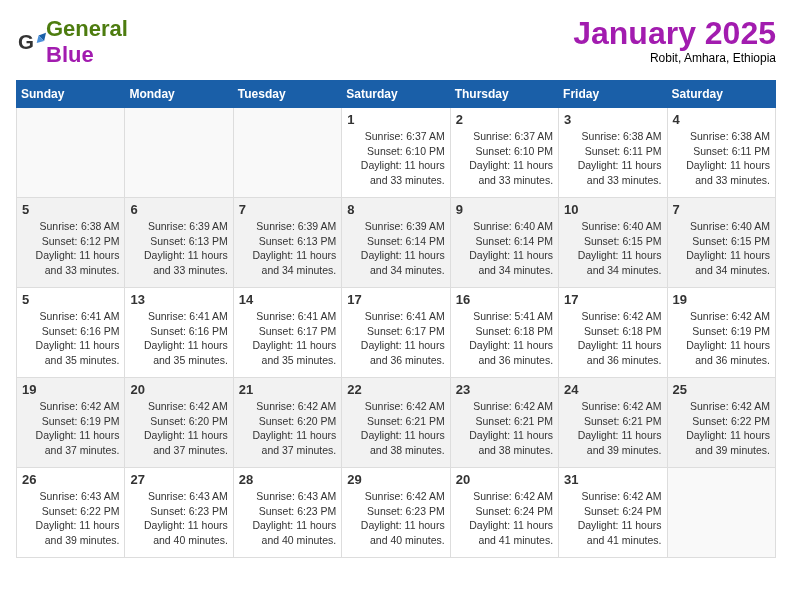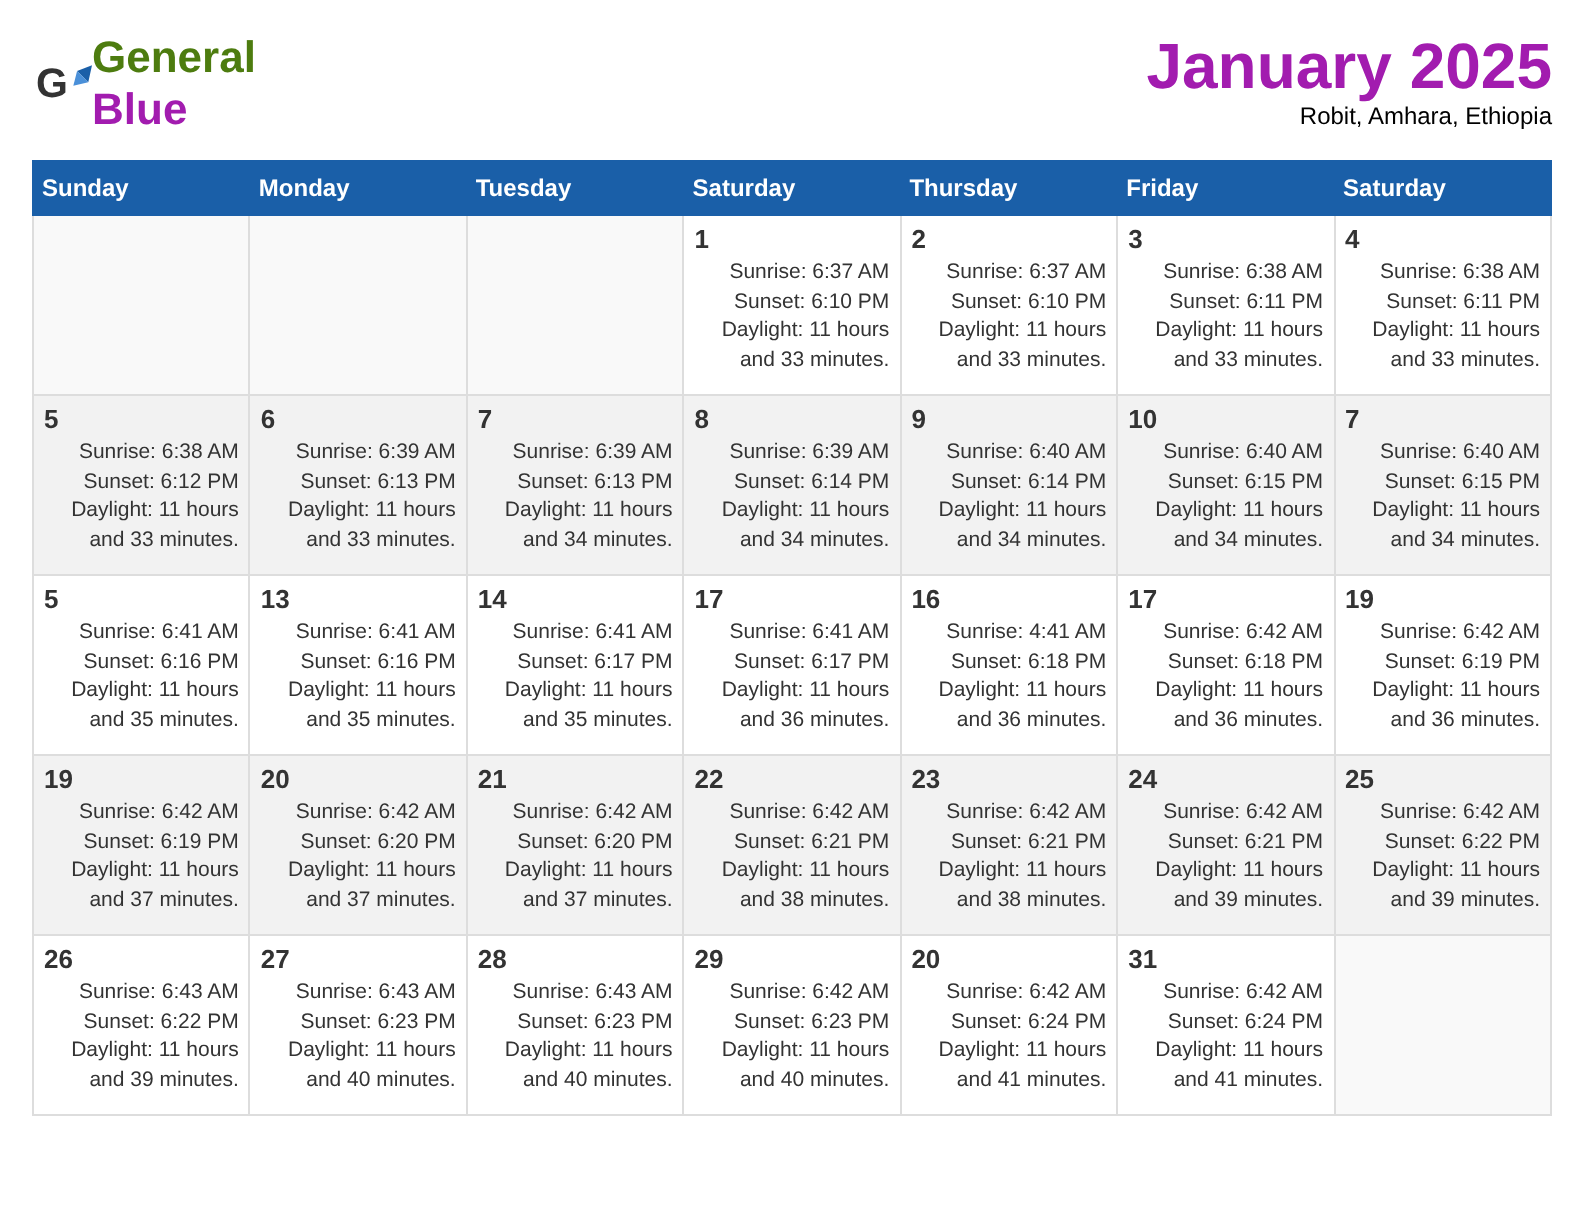--- a/index.html
+++ b/index.html
@@ -234,21 +234,21 @@
         </td>
         <td>
           <span class="day-number">17</span>
           <div class="day-info">Sunrise: 6:41 AM
 Sunset: 6:17 PM
 Daylight: 11 hours
 and 36 minutes.</div>
         </td>
         <td>
           <span class="day-number">16</span>
-          <div class="day-info">Sunrise: 4:41 AM
+          <div class="day-info">Sunrise: 5:41 AM
 Sunset: 6:18 PM
 Daylight: 11 hours
 and 36 minutes.</div>
         </td>
         <td>
           <span class="day-number">17</span>
           <div class="day-info">Sunrise: 6:42 AM
 Sunset: 6:18 PM
 Daylight: 11 hours
 and 36 minutes.</div>

